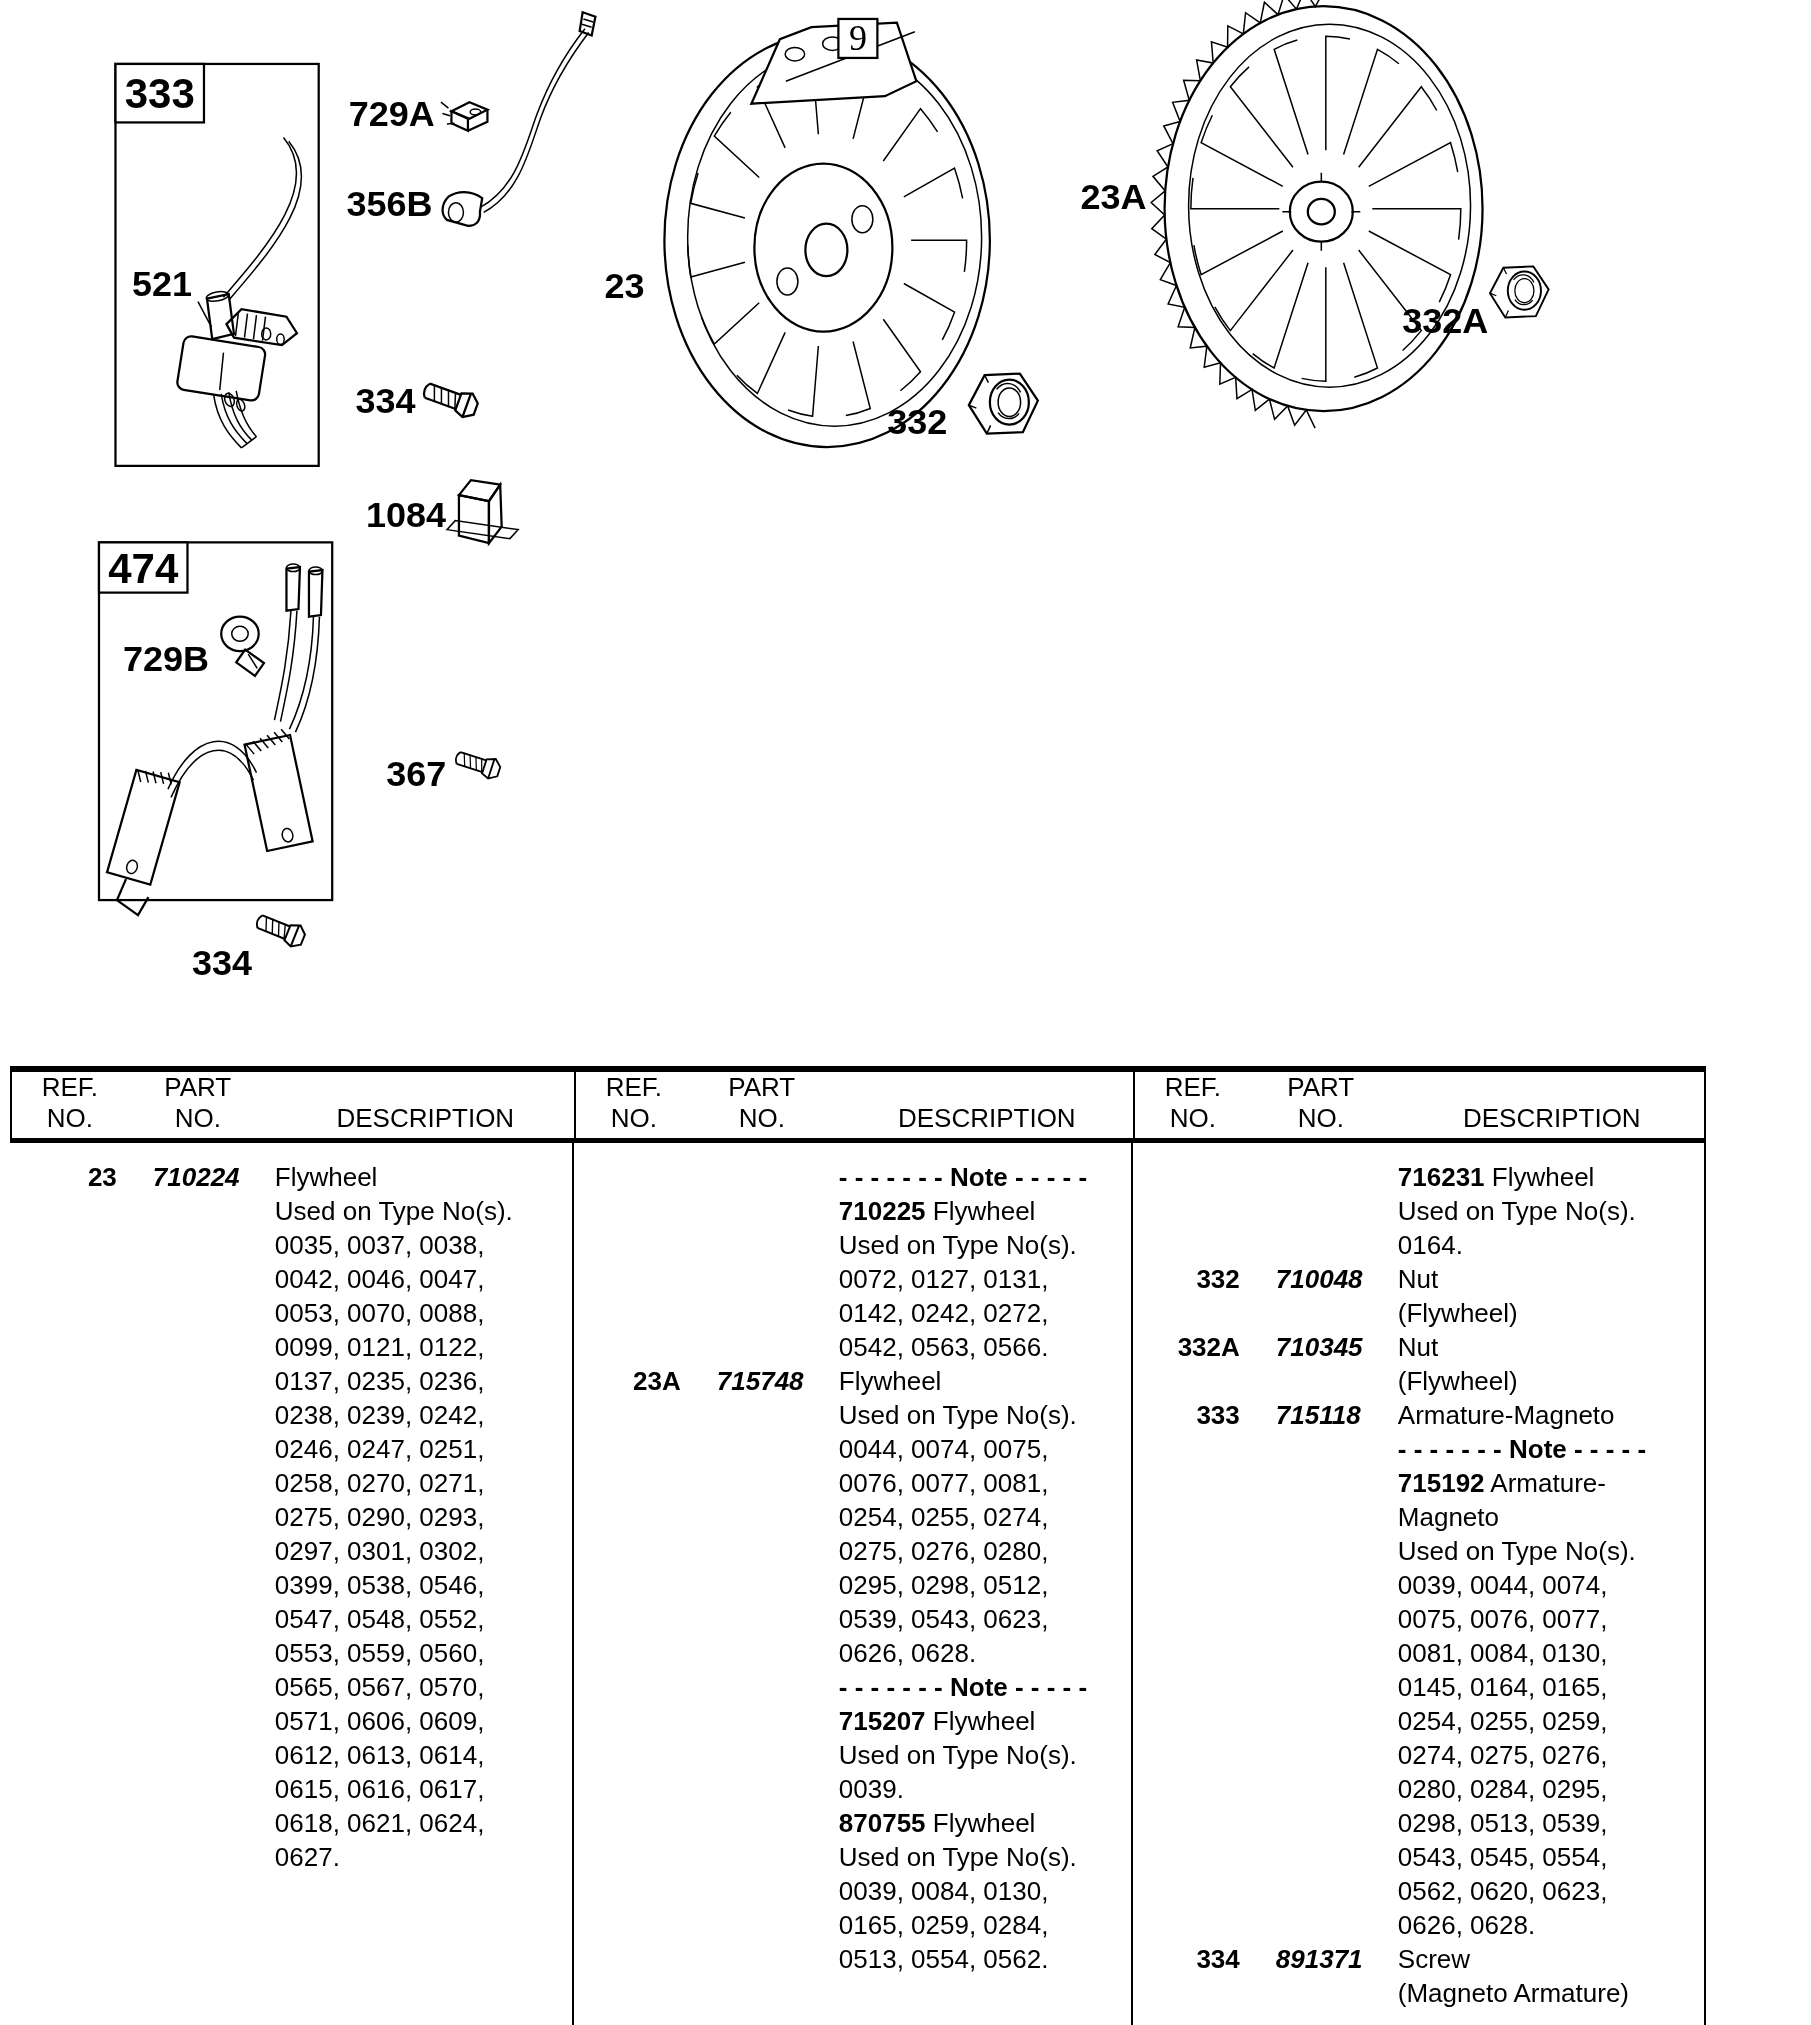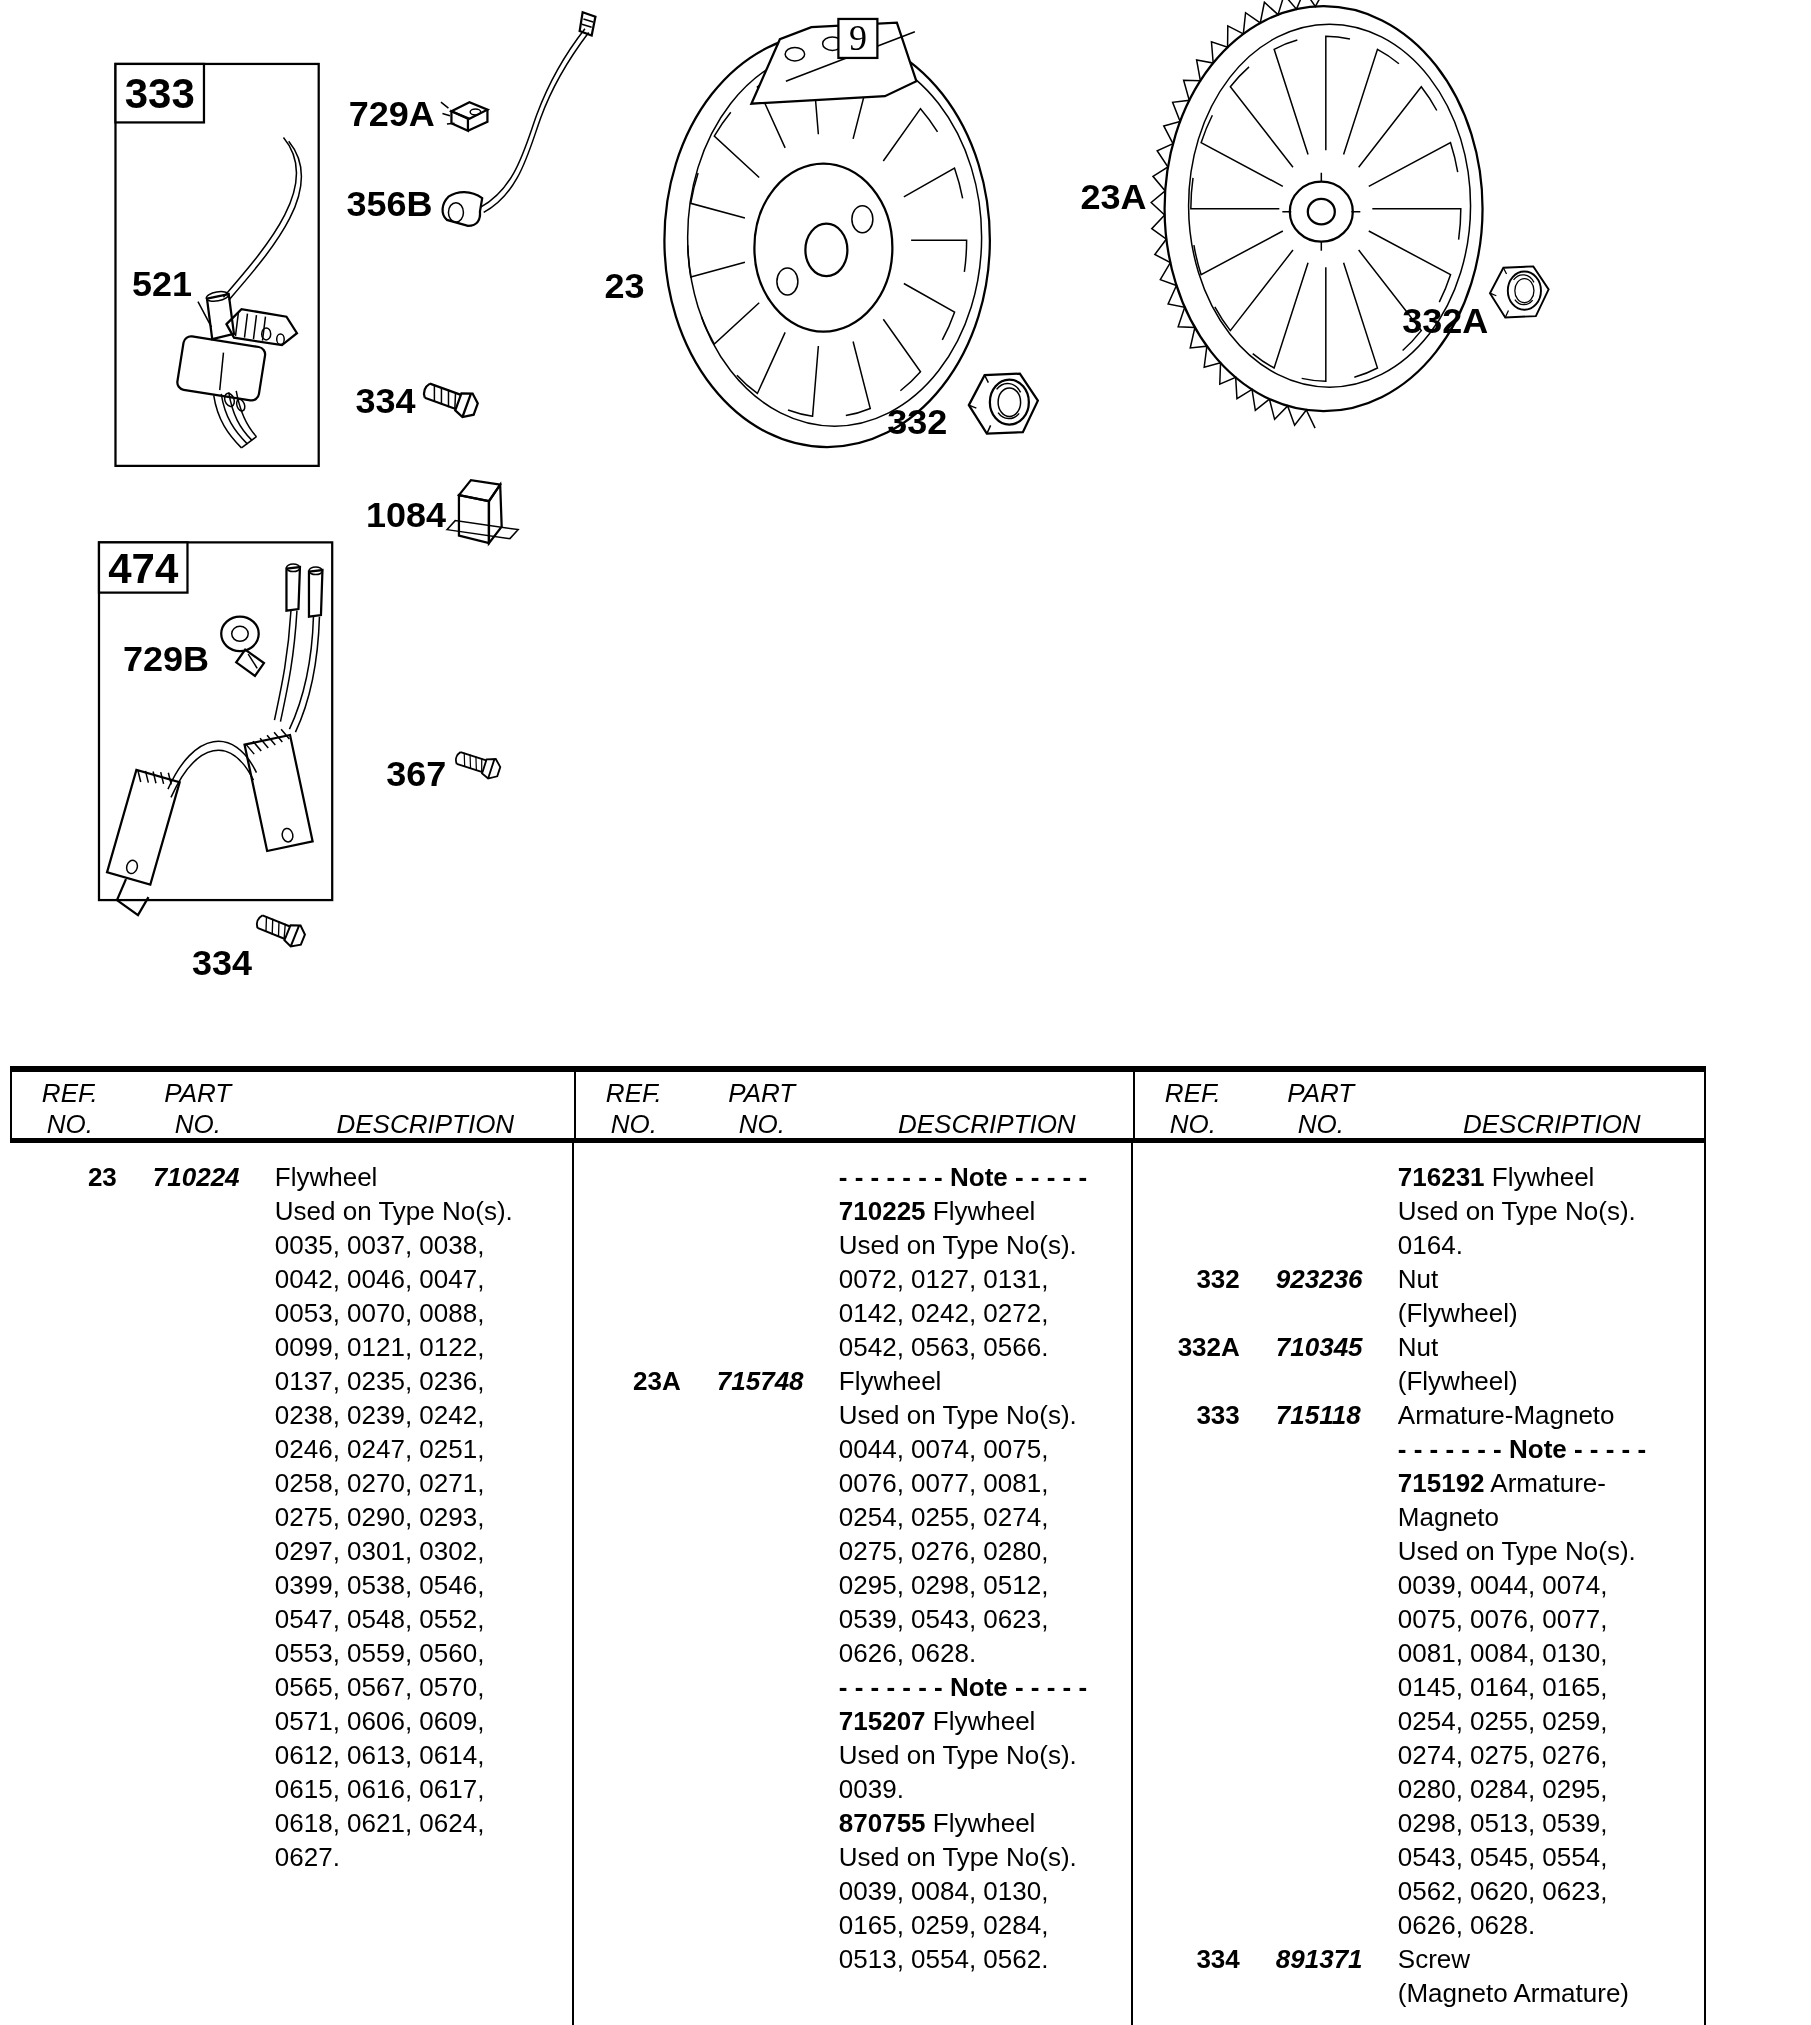--- a/index.html
+++ b/index.html
@@ -17,21 +17,21 @@
 
   
   .ptable{
     position:absolute;left:9.8px;top:1066px;width:1696px;height:959px;
     box-sizing:border-box;border-right:2.3px solid #000;font-size:26px;line-height:34px;
   }
   .thead{
     display:grid;grid-template-columns:564px 559px 1fr;height:77px;box-sizing:border-box;
     border-top:6.8px solid #000;border-bottom:5.3px solid #000;border-left:2.3px solid #000;
   }
-  .hcell{display:grid;grid-template-columns:98px 158px 1fr;padding-left:9px;padding-top:6px;box-sizing:border-box;font-style:italic;}
+  .hcell{display:grid;grid-template-columns:98px 158px 1fr;padding-left:9px;padding-top:0;box-sizing:border-box;}
   .hcell.hb{border-right:2.3px solid #000;}
   .hstack{display:flex;flex-direction:column;align-items:center;}
   .hline{height:31px;line-height:31px;white-space:nowrap;}
   .tbody{display:grid;grid-template-columns:564px 559px 1fr;height:882px;}
   .bcol{box-sizing:border-box;padding-top:16.5px;overflow:hidden;}
   .bcol.vb{border-right:2.3px solid #000;}
   .entry{display:grid;grid-template-columns:98px 158px 1fr;padding-left:9px;align-items:start;}
   .ref{font-weight:700;text-align:right;padding-right:0px;white-space:nowrap;}
   .part{font-weight:700;padding-left:36px;white-space:nowrap;font-style:italic;}
   .desc{overflow:hidden;}
@@ -349,21 +349,21 @@
           <div class="ref"></div>
           <div class="part"></div>
           <div class="desc">
             <div class="ln"><span class="b">716231</span> Flywheel</div>
             <div class="ln">Used on Type No(s).</div>
             <div class="ln">0164.</div>
           </div>
         </div>
         <div class="entry">
           <div class="ref">332</div>
-          <div class="part">923236</div>
+          <div class="part">710048</div>
           <div class="desc">
             <div class="ln">Nut</div>
             <div class="ln">(Flywheel)</div>
           </div>
         </div>
         <div class="entry">
           <div class="ref">332A</div>
           <div class="part">710345</div>
           <div class="desc">
             <div class="ln">Nut</div>

